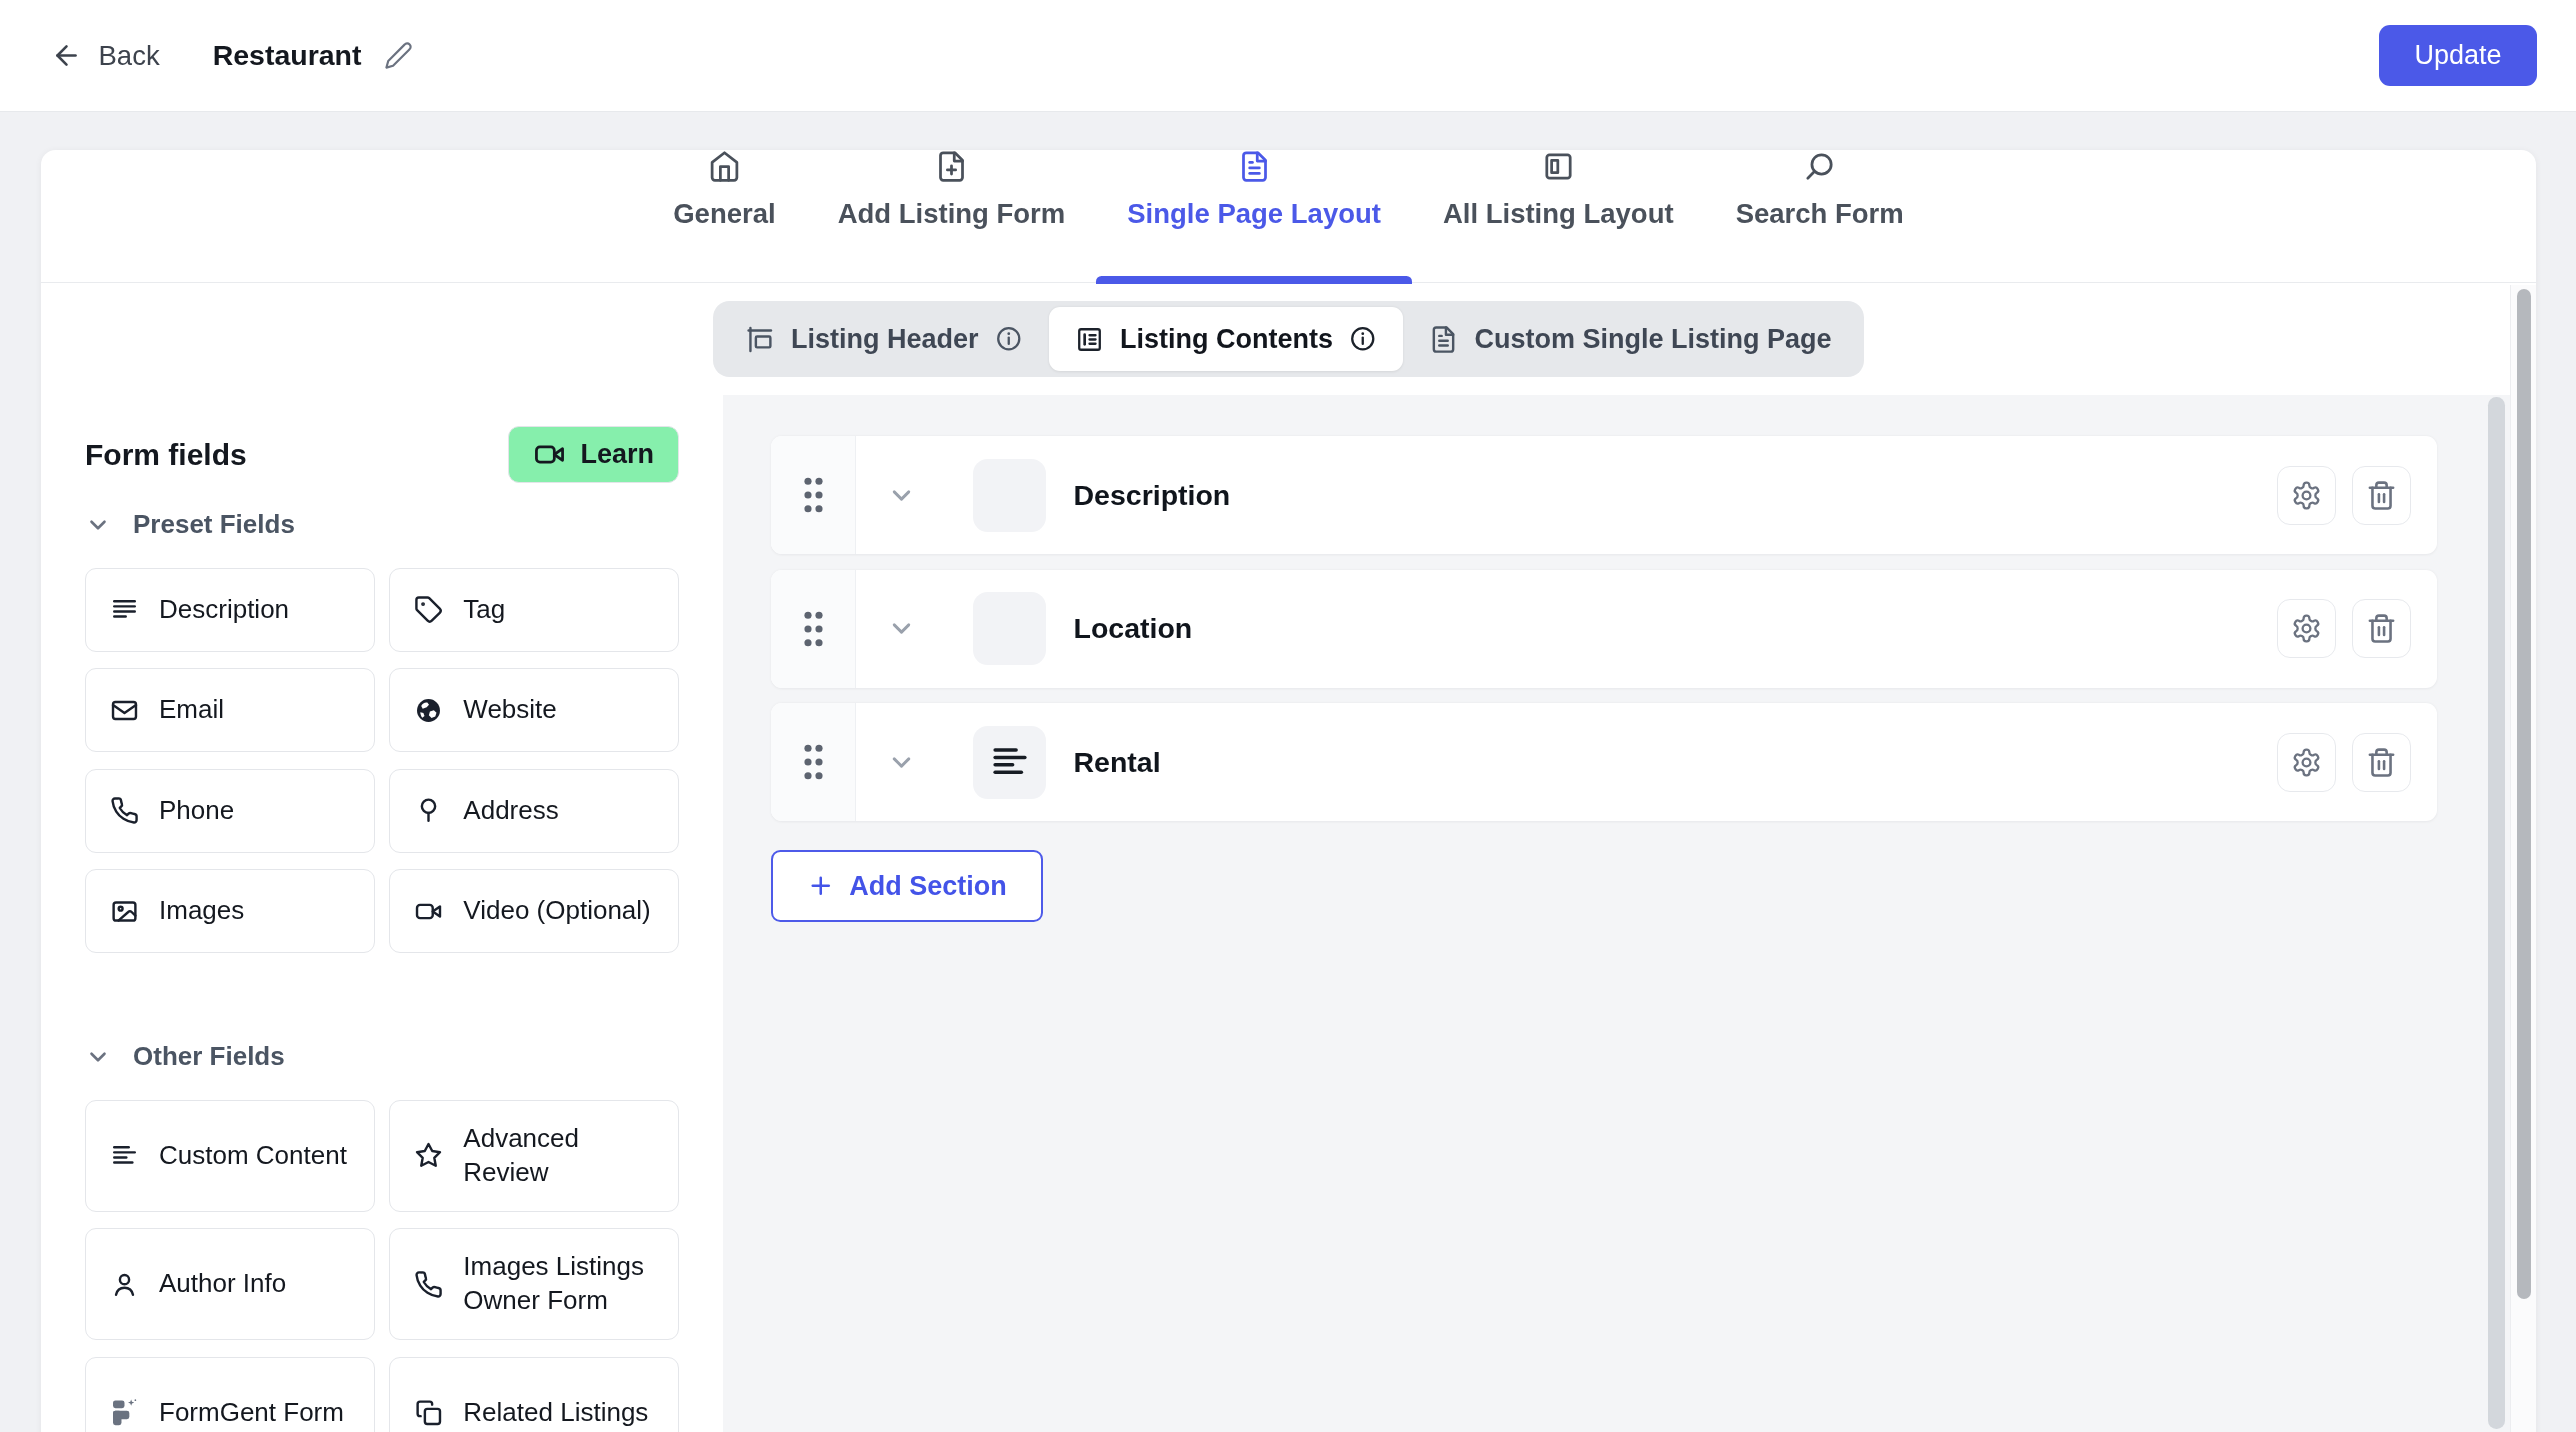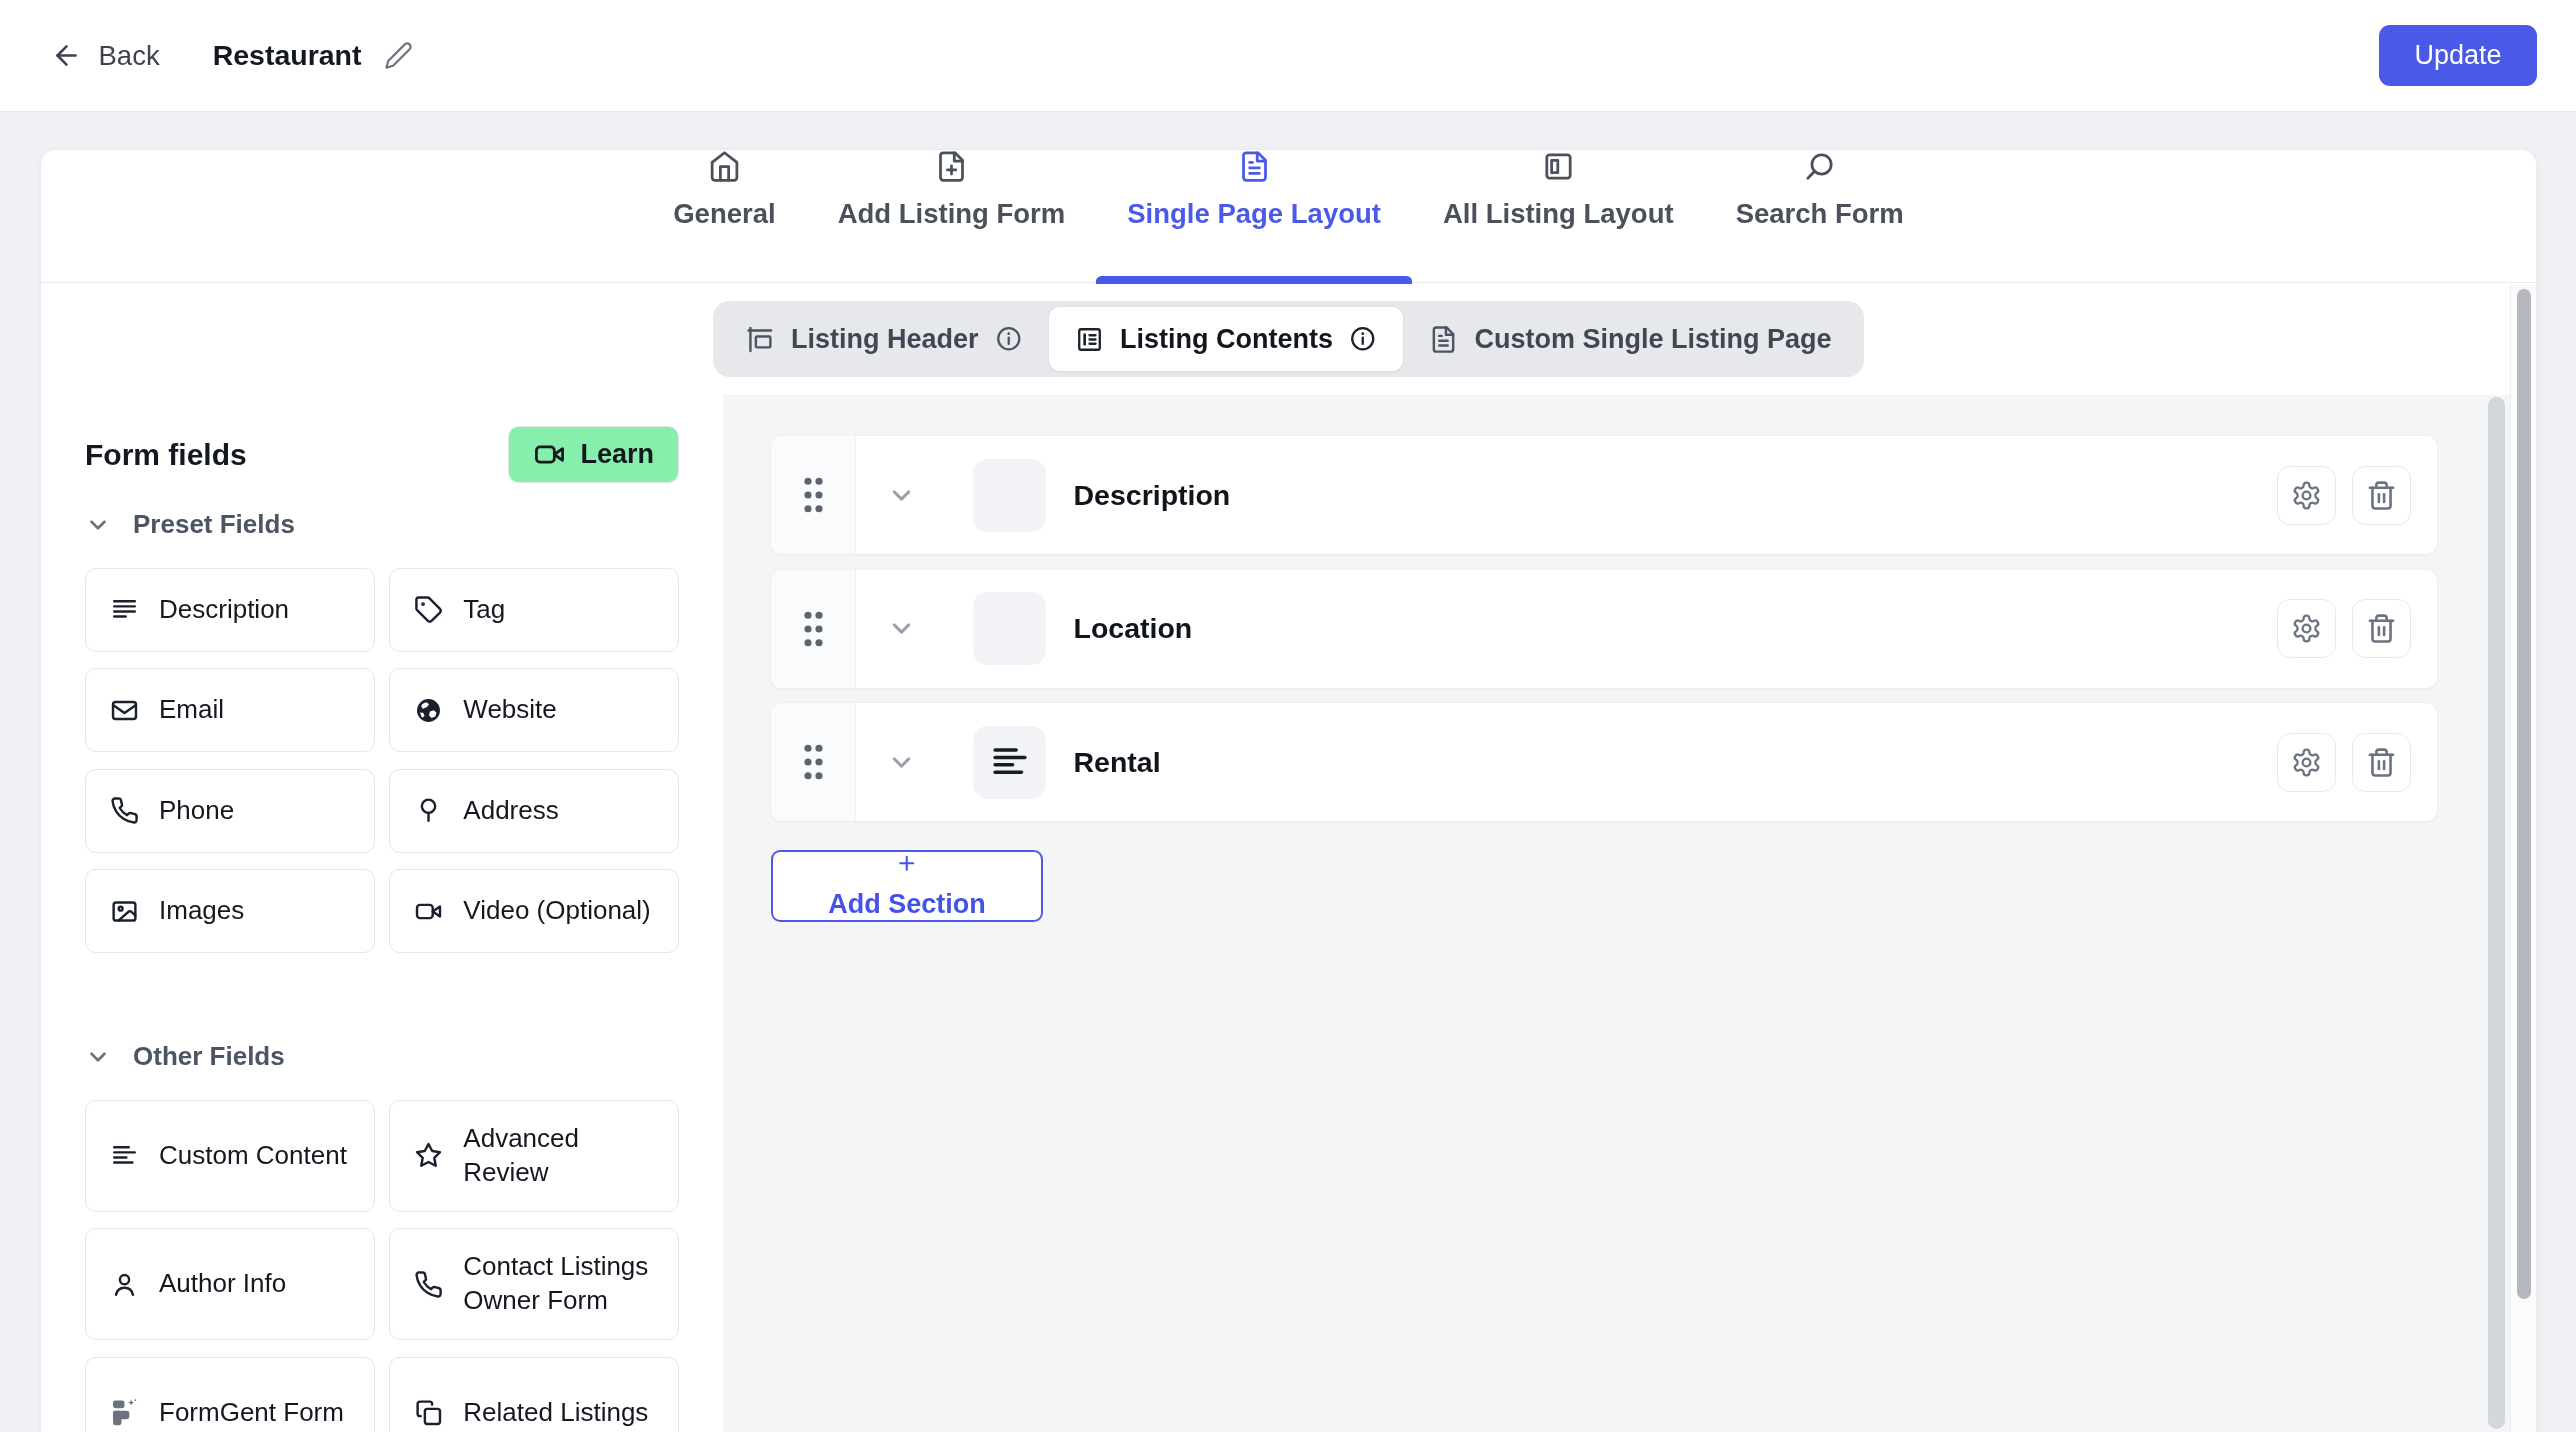--- a/index.html
+++ b/index.html
@@ -62,21 +62,21 @@
   .dragcol{width:85px;min-width:85px;align-self:stretch;background:#fafbfc;border-right:1.8px solid #eef0f3;display:flex;align-items:center;justify-content:center;cursor:grab;}
   .dragcol .ic{width:33px;height:44px;color:#5d6470;}
   .chev-btn{margin-left:31px;background:none;border:none;cursor:pointer;color:#9aa1ac;}
   .chev-btn .ic{width:29px;height:29px;}
   .ph{margin-left:57px;width:73px;height:73px;min-width:73px;border-radius:14.7px;background:#f2f3f6;display:flex;align-items:center;justify-content:center;}
   .ph .ic{width:42px;height:42px;color:#171c24;}
   .seclabel{margin-left:27.5px;font-size:28.5px;font-weight:600;color:#10151c;}
   .actions{margin-left:auto;margin-right:26px;display:flex;gap:16.5px;}
   .iconbtn{width:59px;height:59px;border:1.8px solid #e7e9ed;border-radius:13px;background:#fff;display:flex;align-items:center;justify-content:center;color:#6b7280;cursor:pointer;}
   .iconbtn .ic{width:31px;height:31px;}
-  .add-btn{margin-top:29px;width:272px;height:72px;display:flex;align-items:center;justify-content:center;gap:14.7px;background:#fff;border:2.8px solid #4d5ae9;border-radius:9.2px;color:#4353e8;font-size:27px;font-weight:600;cursor:pointer;font-family:inherit;flex-direction:column;}
+  .add-btn{margin-top:29px;width:272px;height:72px;display:flex;align-items:center;justify-content:center;gap:14.7px;background:#fff;border:2.8px solid #4d5ae9;border-radius:9.2px;color:#4353e8;font-size:27px;font-weight:600;cursor:pointer;font-family:inherit;}
   .add-btn .ic{width:27.5px;height:27.5px;}
 
   
   .content-thumb{position:absolute;right:5.5px;top:1.8px;width:16.5px;height:1032px;background:#d3d7dc;border-radius:8.3px;}
   .gutter{position:absolute;top:135px;right:0;bottom:0;width:26px;background:#fbfbfc;border-left:0.9px solid #ecedf0;}
   .gutter-thumb{position:absolute;left:5.5px;top:3.7px;width:14.7px;height:1010px;background:#b5b8bd;border-radius:7.3px;}
 
   .hiddendefs{position:absolute;width:0;height:0;overflow:hidden;}
 </style>
 </head>
@@ -396,21 +396,21 @@
         <button class="fieldcard">
           <svg class="ic" viewBox="0 0 32 32" width="29" height="29">
               <use href="#i-user"></use>
             </svg>
           <span>Author Info</span>
         </button>
         <button class="fieldcard">
           <svg class="ic" viewBox="0 0 32 32" width="29" height="29">
               <use href="#i-phone"></use>
             </svg>
-          <span>Contact Listings Owner Form</span>
+          <span>Images Listings Owner Form</span>
         </button>
         <button class="fieldcard">
           <svg class="ic fg-ic" viewBox="0 0 32 32" width="29" height="29">
               <use href="#i-formgent"></use>
             </svg>
           <span>FormGent Form</span>
         </button>
         <button class="fieldcard">
           <svg class="ic" viewBox="0 0 32 32" width="29" height="29">
               <use href="#i-copy"></use>

